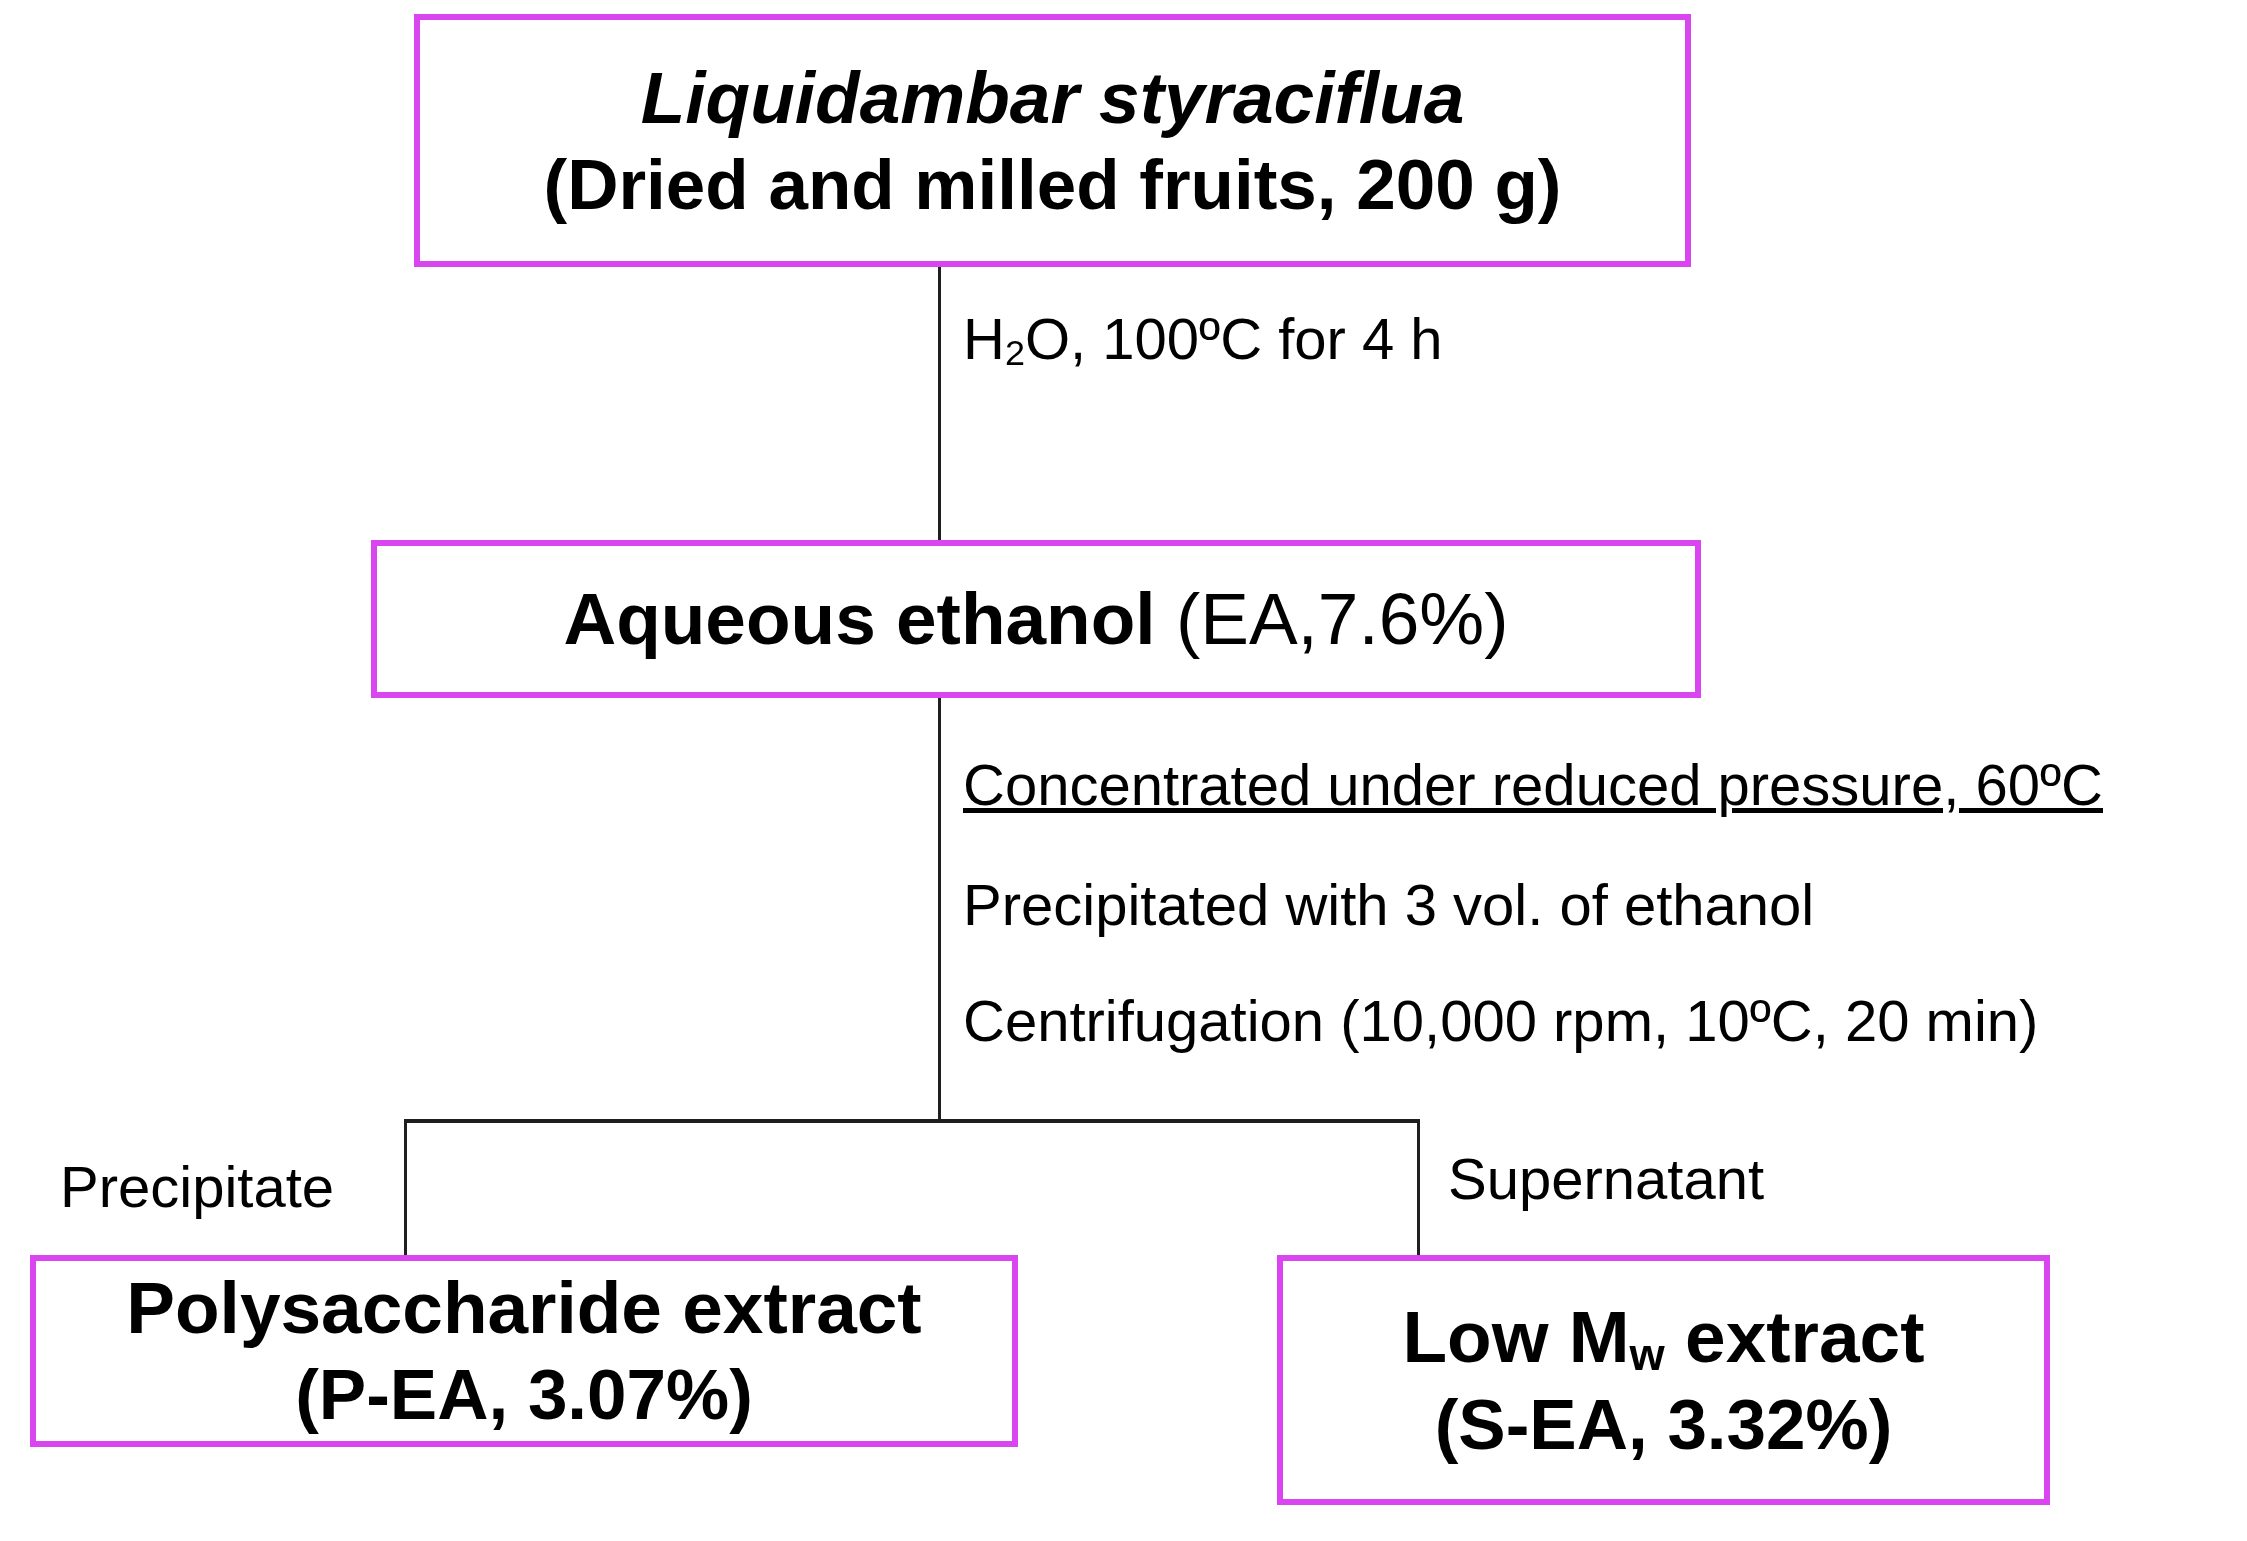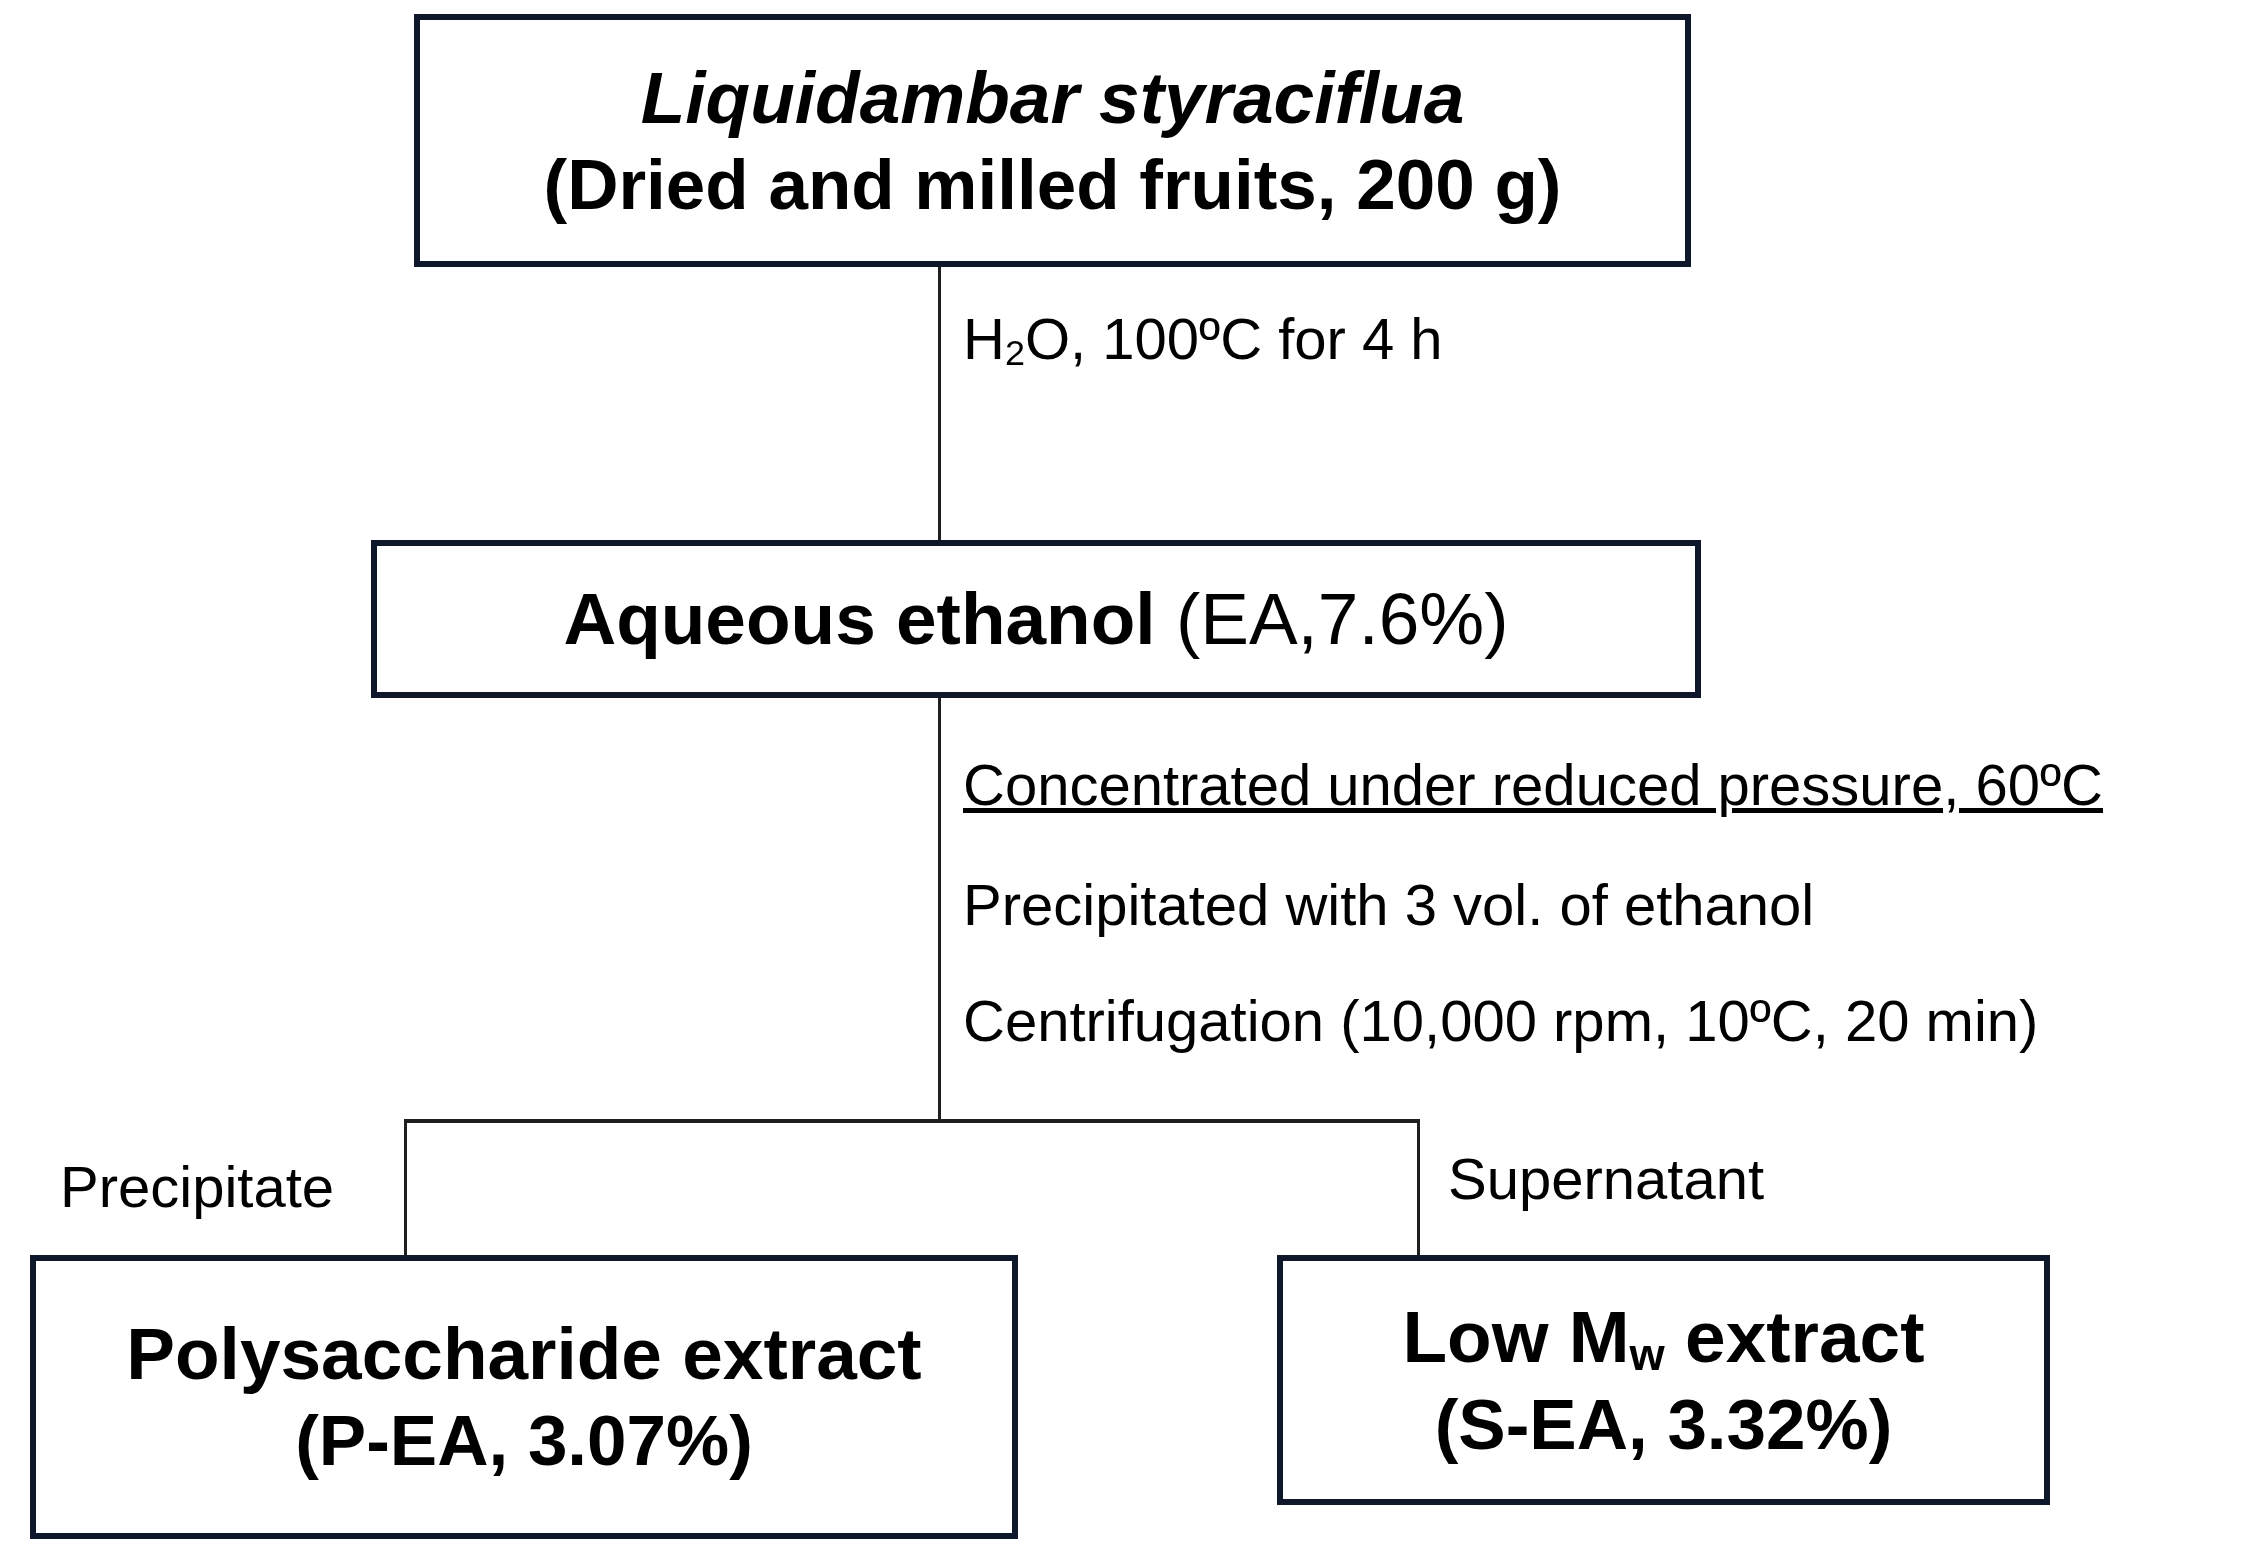--- a/index.html
+++ b/index.html
@@ -12,21 +12,21 @@
     width: 2247px;
     height: 1541px;
     background: #ffffff;
     font-family: "Liberation Sans", sans-serif;
     color: #000000;
     overflow: hidden;
   }
   .box {
     position: absolute;
     box-sizing: border-box;
-    border: 6px solid #0f172a;
+    border: 6px solid #d946ef;
     background: #ffffff;
     display: flex;
     flex-direction: column;
     align-items: center;
     justify-content: center;
     text-align: center;
     white-space: nowrap;
   }
   .box-title {
     font-size: 73px;
@@ -52,21 +52,21 @@
     line-height: 1.15;
     white-space: nowrap;
   }
   .subscript {
     font-size: 0.62em;
     vertical-align: -0.18em;
   }
   
   #source-box        { left: 414px;  top: 14px;   width: 1277px; height: 253px; }
   #aqueous-box       { left: 371px;  top: 540px;  width: 1330px; height: 158px; }
-  #polysaccharide-box{ left: 30px;   top: 1255px; width: 988px;  height: 284px; text-align: right; }
+  #polysaccharide-box{ left: 30px;   top: 1255px; width: 988px;  height: 192px; text-align: right; }
   #low-mw-box        { left: 1277px; top: 1255px; width: 773px;  height: 250px; }
 
   #connector-source-to-aqueous { left: 938px;  top: 267px;  width: 3px;    height: 273px; }
   #connector-aqueous-to-branch { left: 938px;  top: 698px;  width: 3px;    height: 425px; }
   #connector-branch-horizontal { left: 404px;  top: 1119px; width: 1016px; height: 4px;   }
   #connector-branch-left       { left: 404px;  top: 1119px; width: 3px;    height: 138px; }
   #connector-branch-right      { left: 1417px; top: 1119px; width: 3px;    height: 138px; }
 
   #extraction-step-line1 { left: 963px; top: 306px; }
   #extraction-step-line2 { left: 963px; top: 426px; }

